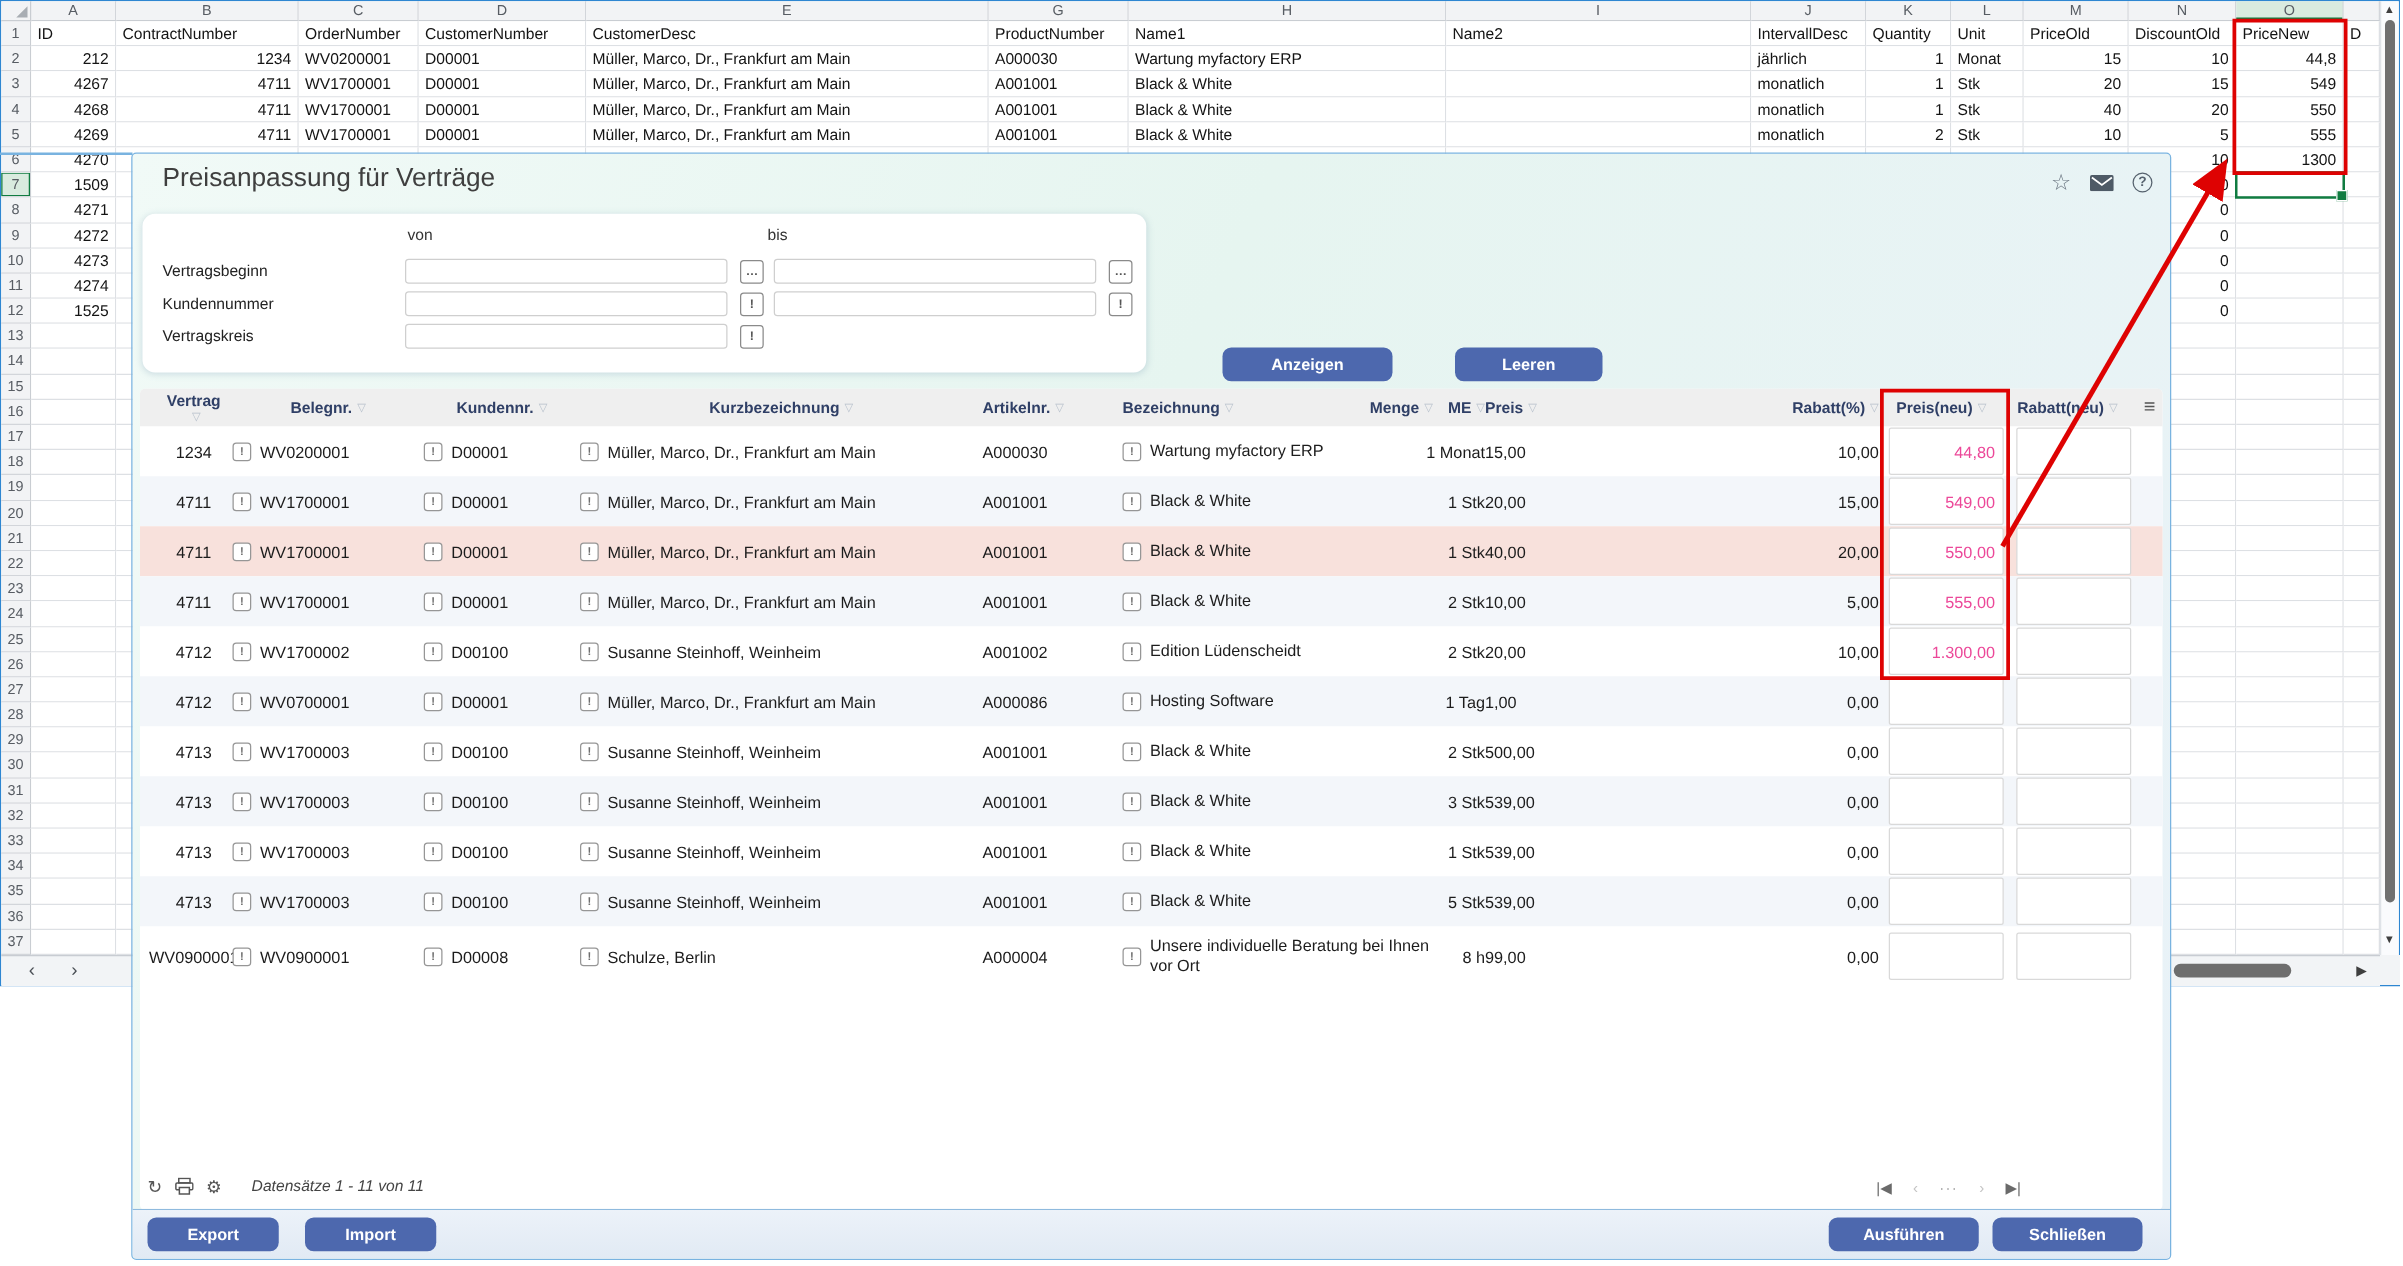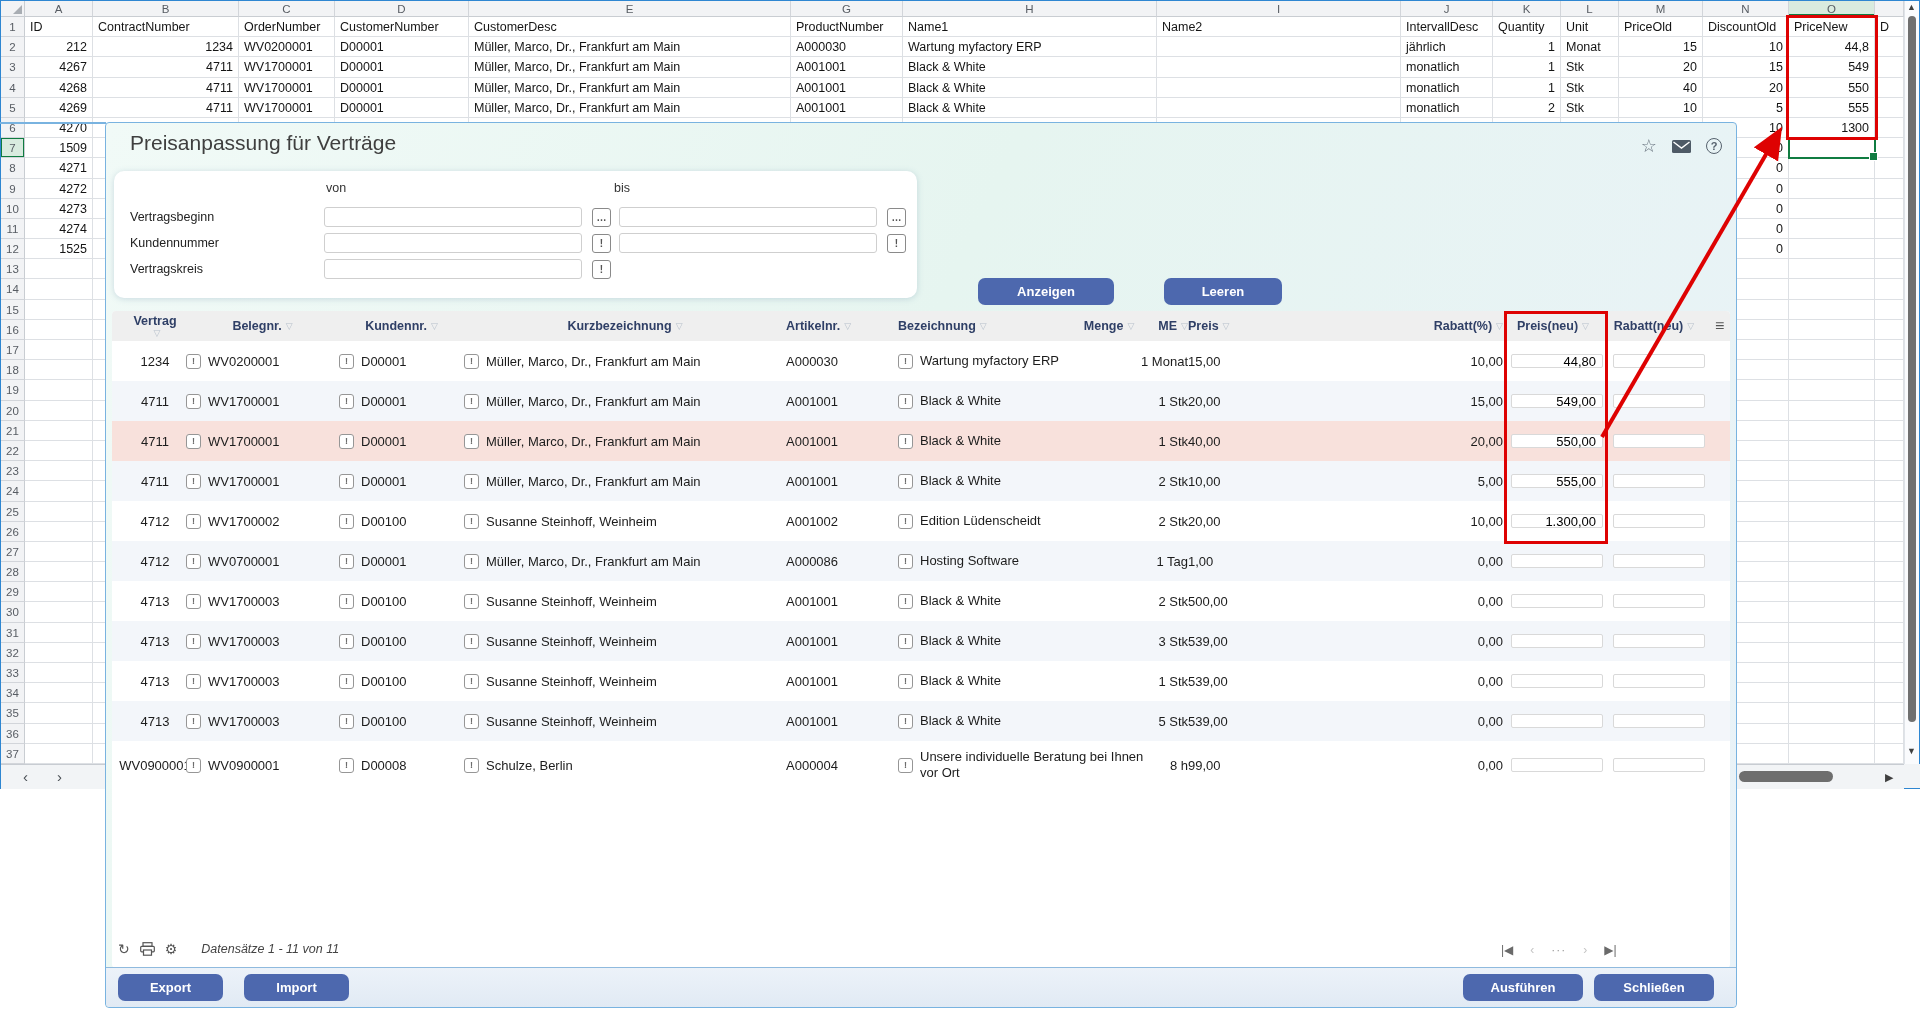--- a/index.html
+++ b/index.html
@@ -49,42 +49,42 @@
 
   .btn{position:absolute;background:#4d68ae;color:#fff;border-radius:7px;height:27px;font-size:13px;font-weight:600;display:flex;align-items:center;justify-content:center;cursor:default;}
   .btn-anzeigen{left:872px;top:155px;width:136px;}
   .btn-leeren{left:1058px;top:155px;width:118px;}
 
   .table-wrap{position:absolute;left:6px;top:188px;width:1618px;height:657px;background:#fff;border-radius:4px;}
   #dt-head{display:flex;align-items:center;height:30px;background:#efefef;padding-left:12px;border-radius:4px 4px 0 0;font-size:12.5px;font-weight:bold;color:#2f3f66;}
   .dth{display:flex;align-items:center;flex:none;box-sizing:border-box;}
   .dth-lbl{white-space:nowrap;}
   .fn{color:#b8c1cc;font-size:9px;margin-left:4px;font-weight:normal;}
-  .dth-lbl2{margin-left:24px;}
+  .dth-lbl2{margin-left:12px;}
   .dt-menu{margin-left:10px;font-size:16px;color:#555;}
   .dtr{display:flex;align-items:center;height:40px;padding-left:12px;font-size:13px;color:#1c1c1c;}
   .dtr.even{background:#f3f6fa;}
   .dtr.hl{background:#f8e1dc;}
   .dtr.tall{height:48px;}
   .dtc{display:flex;align-items:center;flex:none;box-sizing:border-box;overflow:visible;}
   .dtc-txt{white-space:nowrap;}
   .c-vertrag{width:62px;flex-direction:column;}
   .c-belegnr{width:153px;}
   .c-kundennr{width:125px;}
   .c-kurzbez{width:322px;}
   .c-artikelnr{width:112px;}
   .c-bez{width:255px;margin-right:-55px;}
   .c-bez .dtc-txt{white-space:normal;line-height:1.25;}
   .c-menge{width:90px;justify-content:flex-end;text-align:right;}
   .c-preis{width:85px;text-align:right;}
   .c-rabatt{width:230px;justify-content:flex-end;text-align:right;}
   .c-preisneu{width:100px;justify-content:flex-end;}
   .c-rabattneu{width:102px;justify-content:flex-end;}
   .dth.c-belegnr,.dth.c-kundennr,.dth.c-kurzbez,.dth.c-preisneu,.dth.c-rabattneu{justify-content:center;}
-  .pn-box{width:92px;height:14px;border:1px solid #d9d9d9;border-radius:2px;background:#fff;font-size:13px;color:#000000;display:flex;align-items:center;justify-content:flex-end;padding:0 6px;box-sizing:border-box;}
+  .pn-box{width:92px;height:38px;border:1px solid #d9d9d9;border-radius:2px;background:#fff;font-size:13px;color:#ec4899;display:flex;align-items:center;justify-content:flex-end;padding:0 6px;box-sizing:border-box;}
   .drill{display:inline-flex;width:13px;height:13px;border:1px solid #969696;border-radius:3px;color:#6d6d6d;font-size:9px;font-weight:bold;align-items:center;justify-content:center;background:#fff;margin-right:7px;flex:none;line-height:1;}
   .redbox-dlg{position:absolute;left:1392px;top:0px;width:104px;height:233px;border:3px solid #de0202;z-index:5;pointer-events:none;box-sizing:border-box;}
 
   .status{position:absolute;left:12px;top:818px;display:flex;align-items:center;color:#555;}
   .st-ic{font-size:14px;margin-right:10px;display:inline-flex;align-items:center;}
   .st-text{font-size:12.5px;font-style:italic;color:#444;margin-left:14px;}
   .paging{position:absolute;left:1395px;top:820px;display:flex;gap:17px;font-size:12px;align-items:center;}
   .pg-dark{color:#6a6a6a;}
   .pg-light{color:#c4c4c4;}
   .pg-mid{color:#9a9a9a;letter-spacing:1px;}

